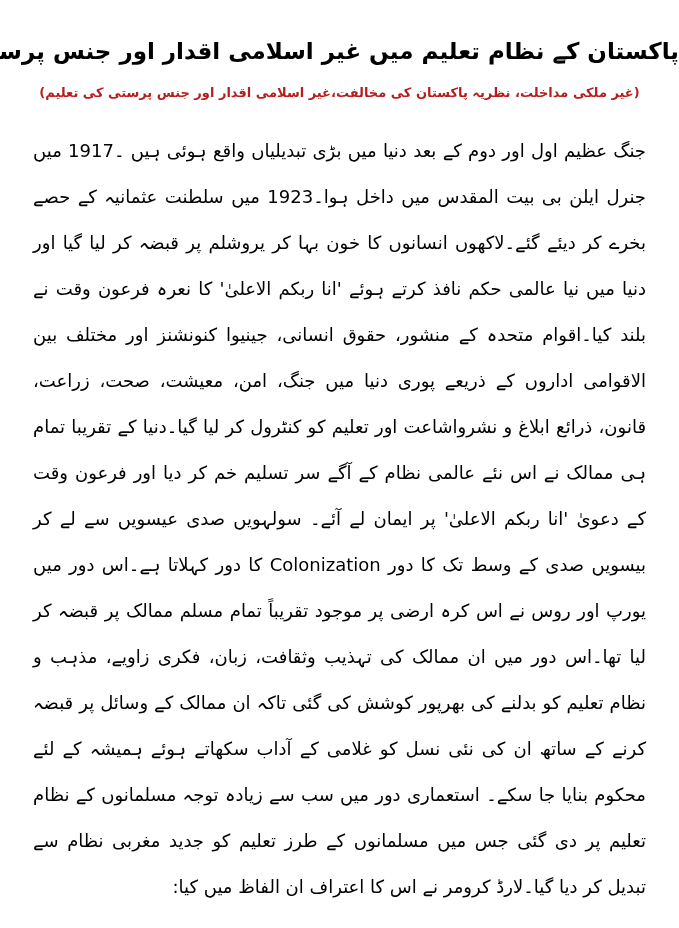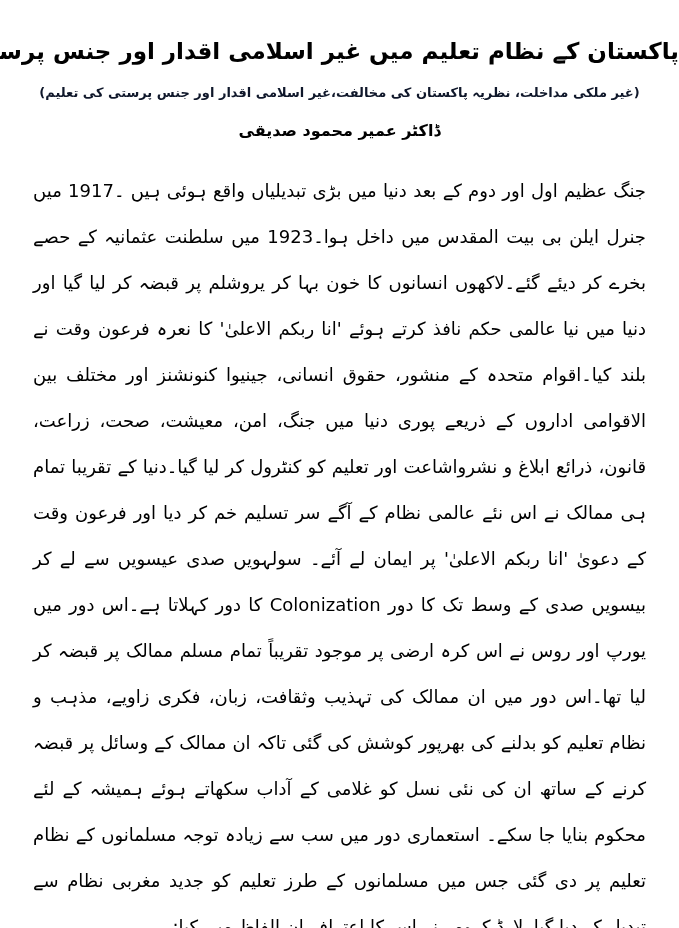--- a/index.html
+++ b/index.html
@@ -32,21 +32,21 @@
     white-space: nowrap;
     color: #000000;
   }
   .subtitle {
     margin-top: 6px;
     text-align: center;
     direction: rtl;
     font-size: 13px;
     font-weight: 700;
     line-height: 22px;
-    color: #0f172a;
+    color: #b91c1c;
   }
   .author {
     margin-top: 14px;
     text-align: center;
     direction: rtl;
     font-size: 16px;
     font-weight: 700;
     line-height: 26px;
     color: #000000;
   }
@@ -61,17 +61,16 @@
 </style>
 </head>
 <body>
 
 <div class="page">
 
   <h1 class="title" dir="rtl">پاکستان کے نظام تعلیم میں غیر اسلامی اقدار اور جنس پرستی کی تعلیم۔1</h1>
 
   <div class="subtitle" dir="rtl">(غیر ملکی مداخلت، نظریہ پاکستان کی مخالفت،غیر اسلامی اقدار اور جنس پرستی کی تعلیم)</div>
 
-  <div class="author" dir="rtl">ڈاکٹر عمیر محمود صدیقی</div>
 
   <p class="body-text" dir="rtl">جنگ عظیم اول اور دوم کے بعد دنیا میں بڑی تبدیلیاں واقع ہوئی ہیں ۔1917 میں جنرل ایلن بی بیت المقدس میں داخل ہوا۔1923 میں سلطنت عثمانیہ کے حصے بخرے کر دیئے گئے۔لاکھوں انسانوں کا خون بہا کر یروشلم پر قبضہ کر لیا گیا اور دنیا میں نیا عالمی حکم نافذ کرتے ہوئے 'انا ربکم الاعلیٰ' کا نعرہ فرعون وقت نے بلند کیا۔اقوام متحدہ کے منشور، حقوق انسانی، جینیوا کنونشنز اور مختلف بین الاقوامی اداروں کے ذریعے پوری دنیا میں جنگ، امن، معیشت، صحت، زراعت، قانون، ذرائع ابلاغ و نشرواشاعت اور تعلیم کو کنٹرول کر لیا گیا۔دنیا کے تقریبا تمام ہی ممالک نے اس نئے عالمی نظام کے آگے سر تسلیم خم کر دیا اور فرعون وقت کے دعویٰ 'انا ربکم الاعلیٰ' پر ایمان لے آئے۔ سولہویں صدی عیسویں سے لے کر بیسویں صدی کے وسط تک کا دور Colonization کا دور کہلاتا ہے۔اس دور میں یورپ اور روس نے اس کرہ ارضی پر موجود تقریباً تمام مسلم ممالک پر قبضہ کر لیا تھا۔اس دور میں ان ممالک کی تہذیب وثقافت، زبان، فکری زاویے، مذہب و نظام تعلیم کو بدلنے کی بھرپور کوشش کی گئی تاکہ ان ممالک کے وسائل پر قبضہ کرنے کے ساتھ ان کی نئی نسل کو غلامی کے آداب سکھاتے ہوئے ہمیشہ کے لئے محکوم بنایا جا سکے۔ استعماری دور میں سب سے زیادہ توجہ مسلمانوں کے نظام تعلیم پر دی گئی جس میں مسلمانوں کے طرز تعلیم کو جدید مغربی نظام سے تبدیل کر دیا گیا۔لارڈ کرومر نے اس کا اعتراف ان الفاظ میں کیا:</p>
 
 </div>
 
 </body></html>

